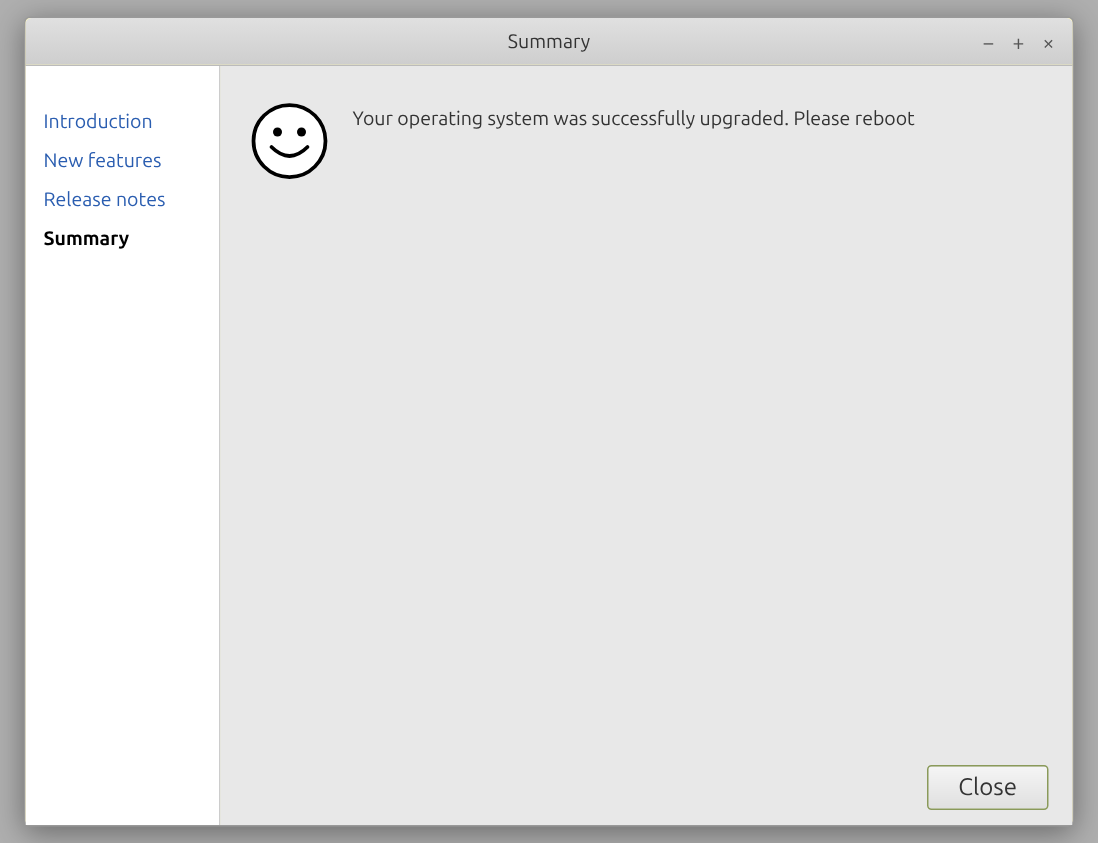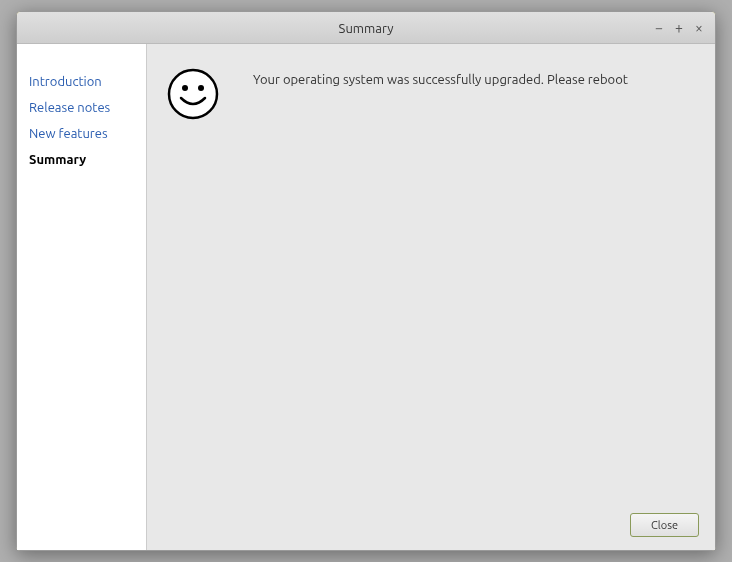--- a/index.html
+++ b/index.html
@@ -114,21 +114,21 @@
       flex-direction: column;
       padding: 0;
       position: relative;
     }
 
     .content-area {
       flex: 1;
       padding: 20px;
       display: flex;
       align-items: flex-start;
-      gap: 34px;
+      gap: 16px;
     }
 
     .smiley-icon {
       width: 52px;
       height: 52px;
       flex-shrink: 0;
       margin-top: 4px;
     }
 
     .message-text {
@@ -146,21 +146,21 @@
       padding: 0 16px;
       flex-shrink: 0;
     }
 
     .close-btn {
       padding: 5px 20px;
       background: linear-gradient(to bottom, #f5f5f5, #e0e0e0);
       border: 1px solid #8a9a5a;
       border-radius: 3px;
       cursor: pointer;
-      font-size: 11px;
+      font-size: 16px;
       color: #333;
     }
   </style>
 </head>
 <body>
 
 <div class="desktop-bg"></div>
 
 <div class="window">
   <div class="title-bar">
@@ -171,24 +171,24 @@
       <button class="title-btn">×</button>
     </div>
   </div>
 
   <div class="window-body">
     <div class="sidebar">
       <div class="sidebar-item">
         <span>Introduction</span>
       </div>
       <div class="sidebar-item">
+        <span>New features</span>
+      </div>
+      <div class="sidebar-item">
         <span>Release notes</span>
-      </div>
-      <div class="sidebar-item">
-        <span>New features</span>
       </div>
       <div class="sidebar-item active">
         <span>Summary</span>
       </div>
     </div>
 
     <div class="main-content">
       <div class="content-area">
         <svg class="smiley-icon" viewBox="0 0 52 52" xmlns="http://www.w3.org/2000/svg">
           <circle cx="26" cy="26" r="24" fill="white" stroke="black" stroke-width="2.5"></circle>

